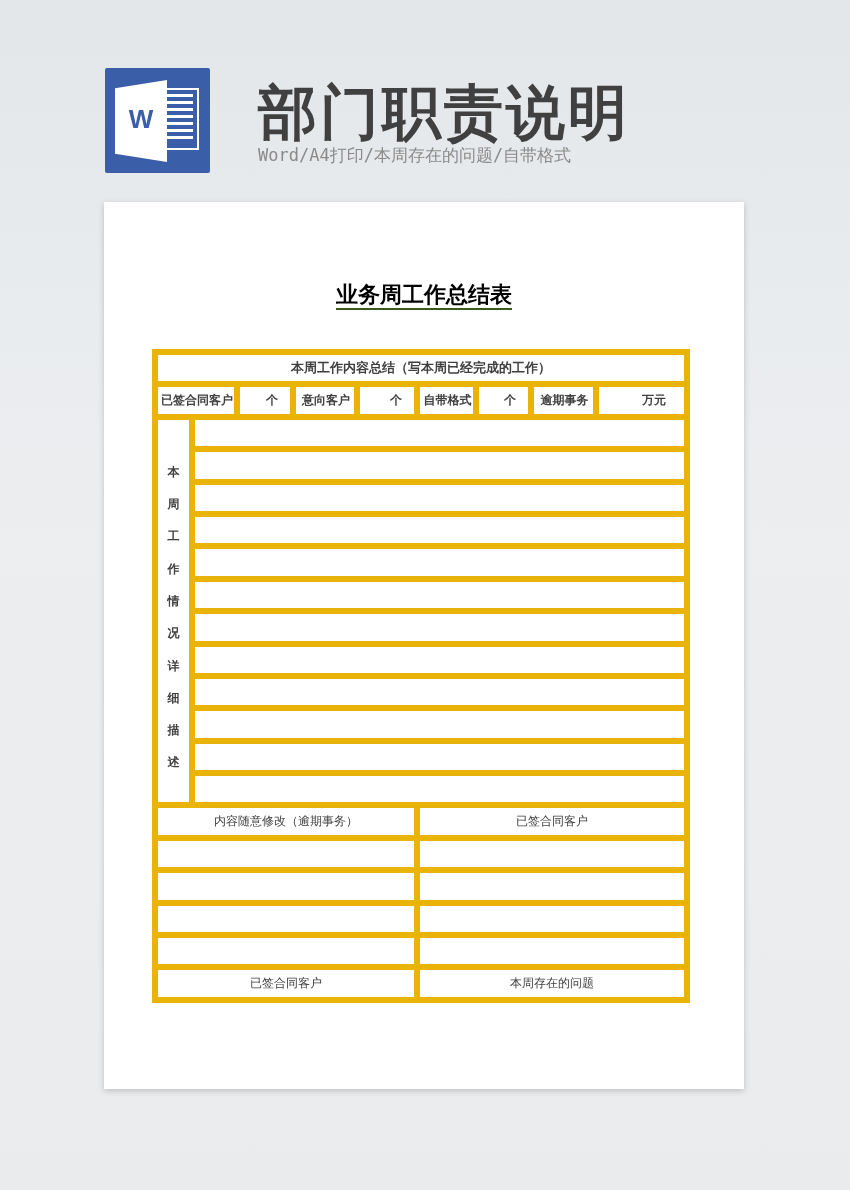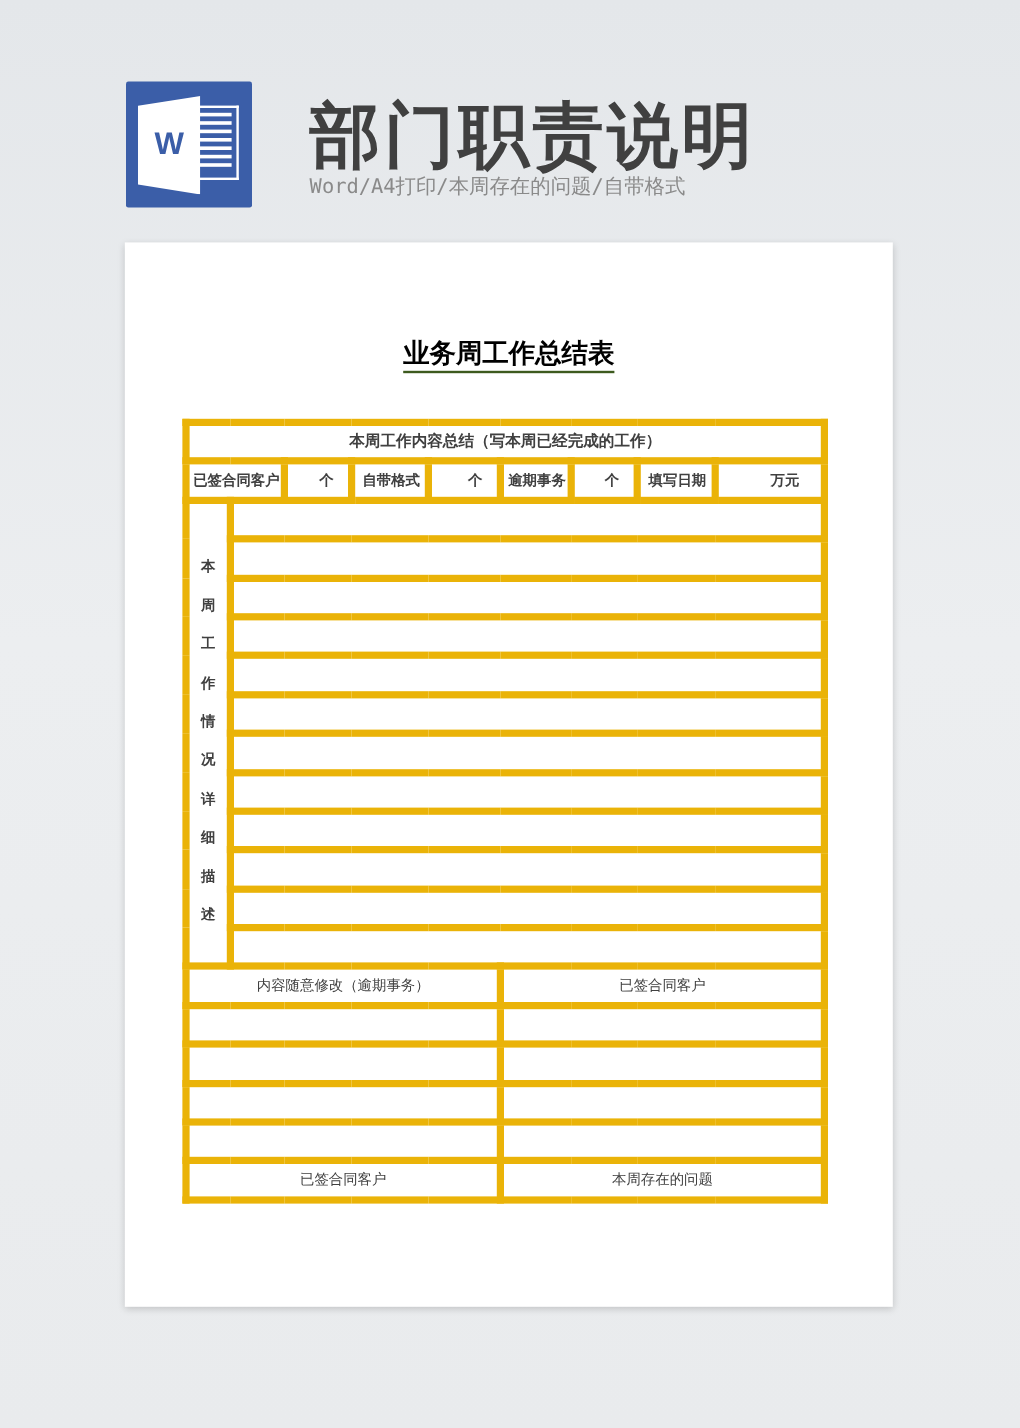--- a/index.html
+++ b/index.html
@@ -106,25 +106,25 @@
         <col style="width:65px">
         <col style="width:91px">
     </colgroup>
     <tbody>
         <tr>
       <td colspan="9" class="c bold" style="font-size:13px">本周工作内容总结（写本周已经完成的工作）</td>
     </tr>
     <tr>
       <td colspan="2" class="l bold">已签合同客户</td>
       <td class="r bold">个</td>
+      <td class="l bold">意向客户</td>
+      <td class="r bold">个</td>
       <td class="l bold">自带格式</td>
       <td class="r bold">个</td>
       <td class="l bold">逾期事务</td>
-      <td class="r bold">个</td>
-      <td class="l bold">填写日期</td>
       <td class="r bold" style="padding-right:18px !important">万元</td>
     </tr>
     <tr>
       <td rowspan="12" class="vert">
         <div>本</div>
         <div>周</div>
         <div>工</div>
         <div>作</div>
         <div>情</div>
         <div>况</div>

